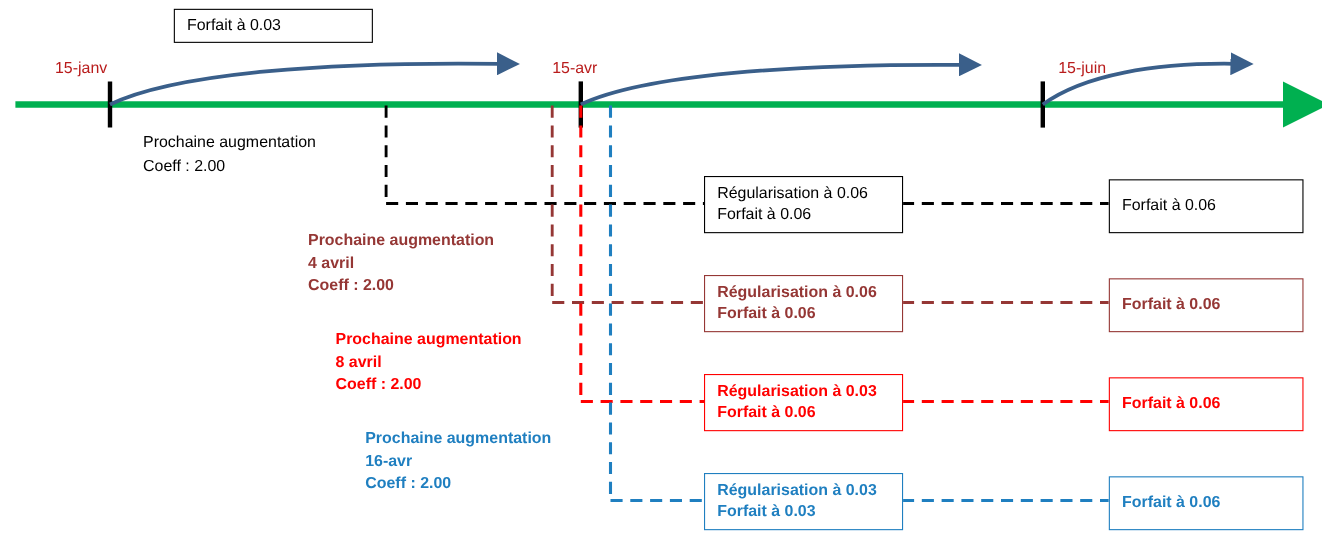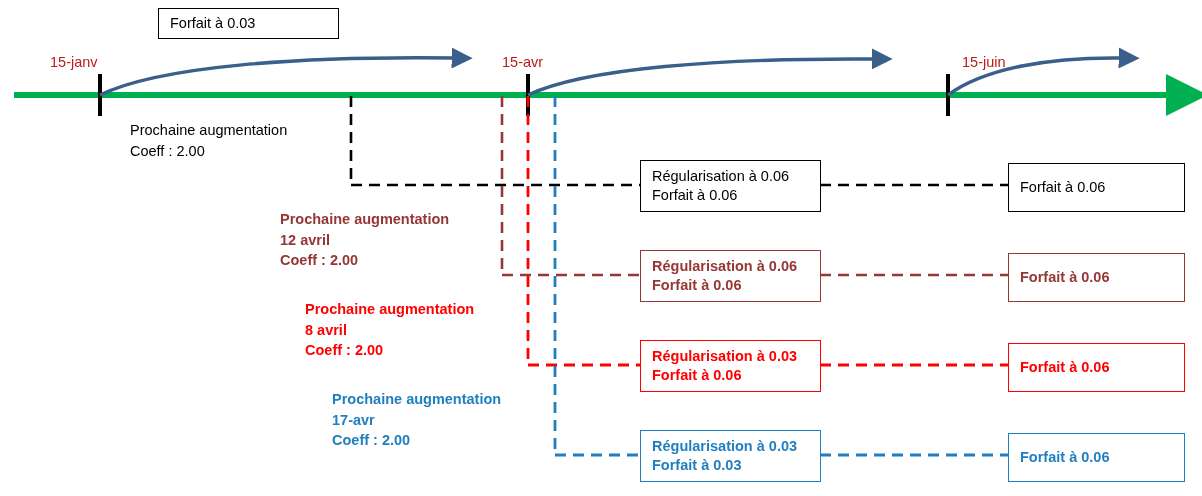--- a/index.html
+++ b/index.html
@@ -129,21 +129,21 @@
     <span class="line c-black">Régularisation à 0.06</span>
     <span class="line c-black">Forfait à 0.06</span>
   </div>
 
   <div class="box b-black fs-box" style="left:1008px; top:163px; width:177px; height:49px;">
     <span class="line c-black">Forfait à 0.06</span>
   </div>
 
   <div class="sidelabel c-maroon bold" style="left:280px; top:209px; width:220px;">
     <span class="line">Prochaine augmentation</span>
-    <span class="line">12 avril</span>
+    <span class="line">4 avril</span>
     <span class="line">Coeff : 2.00</span>
   </div>
 
   <div class="box b-maroon fs-box bold" style="left:640px; top:250px; width:181px; height:52px;">
     <span class="line c-maroon">Régularisation à 0.06</span>
     <span class="line c-maroon">Forfait à 0.06</span>
   </div>
 
   <div class="box b-maroon fs-box bold" style="left:1008px; top:253px; width:177px; height:49px;">
     <span class="line c-maroon">Forfait à 0.06</span>
@@ -159,21 +159,21 @@
     <span class="line c-red">Régularisation à 0.03</span>
     <span class="line c-red">Forfait à 0.06</span>
   </div>
 
   <div class="box b-red fs-box bold" style="left:1008px; top:343px; width:177px; height:49px;">
     <span class="line c-red">Forfait à 0.06</span>
   </div>
 
   <div class="sidelabel c-blue bold" style="left:332px; top:389px; width:222px;">
     <span class="line">Prochaine augmentation</span>
-    <span class="line">17-avr</span>
+    <span class="line">16-avr</span>
     <span class="line">Coeff : 2.00</span>
   </div>
 
   <div class="box b-blue fs-box bold" style="left:640px; top:430px; width:181px; height:52px;">
     <span class="line c-blue">Régularisation à 0.03</span>
     <span class="line c-blue">Forfait à 0.03</span>
   </div>
 
   <div class="box b-blue fs-box bold" style="left:1008px; top:433px; width:177px; height:49px;">
     <span class="line c-blue">Forfait à 0.06</span>

